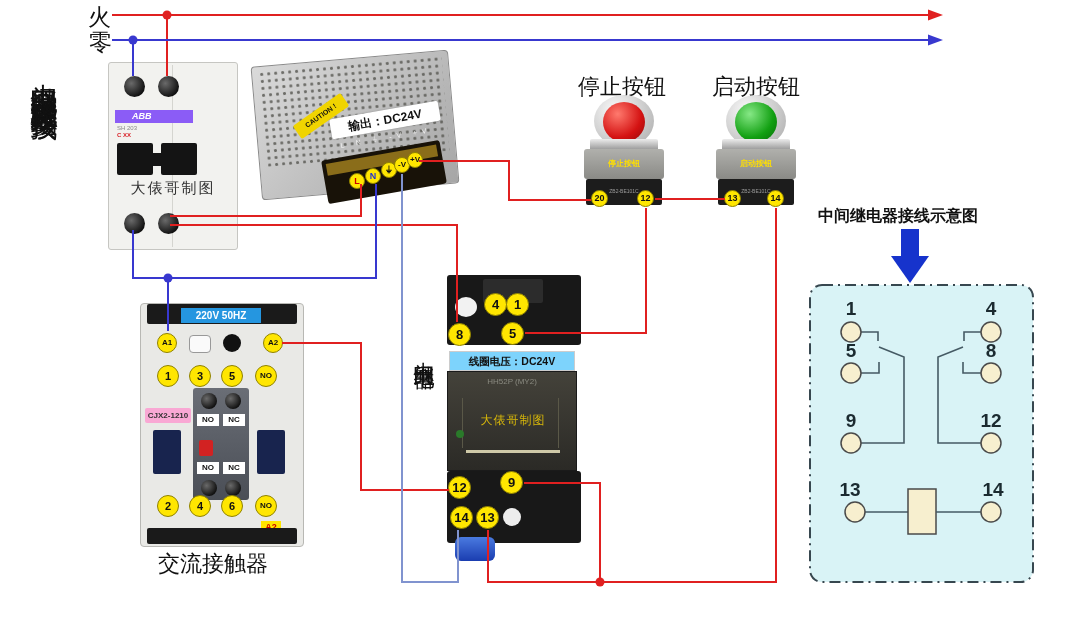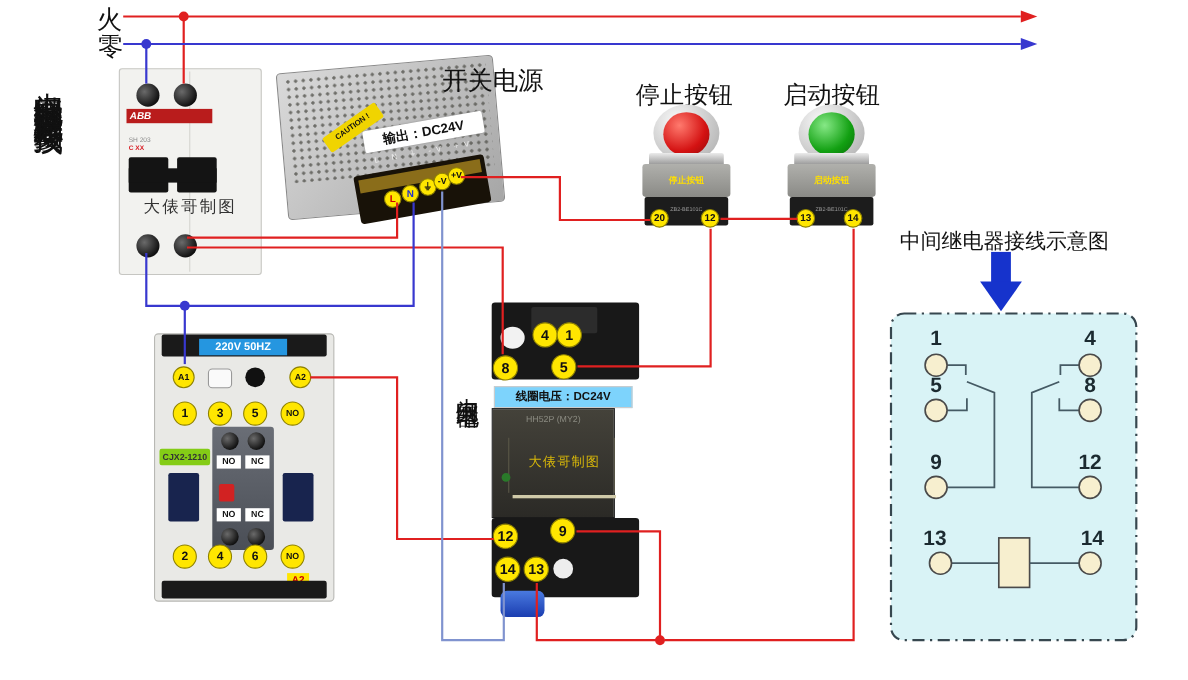--- a/index.html
+++ b/index.html
@@ -23,21 +23,21 @@
 
   <div class="abs vtext cn" style="left:26px;top:62px;font-size:27px;letter-spacing:2px;height:480px;">中间继电器控制交流接触器实物接线</div>
 
   <div class="abs cn" style="left:88px;top:2px;font-size:23px;">火</div>
   <div class="abs cn" style="left:89px;top:27px;font-size:23px;">零</div>
 
   <div class="abs" style="left:108px;top:62px;width:128px;height:186px;background:#f2f2ef;border:1px solid #c6c6c2;border-radius:3px;">
     <div class="abs" style="left:63px;top:2px;width:1px;height:182px;background:#d5d5d0;"></div>
     <div class="screw" style="left:15px;top:13px;width:21px;height:21px;"></div>
     <div class="screw" style="left:49px;top:13px;width:21px;height:21px;"></div>
-    <div class="abs" style="left:6px;top:36px;width:78px;height:13px;background:#b91c1c;color:#fff;font-weight:700;font-style:italic;font-size:9px;line-height:13px;padding-left:3px;box-sizing:border-box;">
+    <div class="abs" style="left:6px;top:47px;width:78px;height:13px;background:#8b5cf6;color:#fff;font-weight:700;font-style:italic;font-size:9px;line-height:13px;padding-left:17px;box-sizing:border-box;">
       <span>ABB</span>
     </div>
     <div class="abs" style="left:8px;top:62px;font-size:6px;color:#8a8a8a;">SH 203</div>
     <div class="abs" style="left:8px;top:69px;font-size:6px;color:#d81f26;font-weight:700;">C XX</div>
     <div class="abs" style="left:8px;top:80px;width:36px;height:32px;background:#141414;border-radius:2px;"></div>
     <div class="abs" style="left:52px;top:80px;width:36px;height:32px;background:#141414;border-radius:2px;"></div>
     <div class="abs" style="left:8px;top:90px;width:80px;height:13px;background:#141414;"></div>
     <div class="abs" style="left:4px;top:116px;width:120px;text-align:center;font-size:15px;letter-spacing:2px;color:#333;font-family:'DejaVu Serif',serif;">大俵哥制图</div>
     <div class="screw" style="left:15px;top:150px;width:21px;height:21px;"></div>
     <div class="screw" style="left:49px;top:150px;width:21px;height:21px;"></div>
@@ -50,21 +50,20 @@
   <div class="abs" style="left:330px;top:110px;width:110px;height:20px;transform:rotate(-10deg);background:#fff;border-radius:2px;box-shadow:0 0 2px #888;color:#111;font-size:12px;font-weight:700;text-align:center;line-height:20px;">输出：DC24V</div>
   <div class="abs" style="left:332px;top:134px;width:108px;transform:rotate(-10deg);color:#f2f2f2;font-size:7px;letter-spacing:5px;text-align:center;">L N ⏚ -V +V</div>
   <div class="abs" style="left:324px;top:150px;width:120px;height:44px;transform:rotate(-10deg);background:#181208;border-radius:3px;">
     <div class="abs" style="left:4px;top:4px;width:112px;height:12px;background:#8a6d1a;"></div>
   </div>
   <div class="term" style="left:349px;top:173px;width:16px;height:16px;font-size:9px;color:#c00;">L</div>
   <div class="term" style="left:365px;top:168px;width:16px;height:16px;font-size:9px;color:#2233cc;">N</div>
   <div class="term" style="left:381px;top:162px;width:16px;height:16px;font-size:9px;">⏚</div>
   <div class="term" style="left:394px;top:157px;width:16px;height:16px;font-size:8px;">-V</div>
   <div class="term" style="left:407px;top:152px;width:16px;height:16px;font-size:8px;">+V</div>
-  <div class="abs cn" style="left:402px;top:58px;font-size:23px;">开关电源</div>
 
   <div class="abs cn" style="left:578px;top:72px;font-size:22px;">停止按钮</div>
   <div class="abs" style="left:580px;top:93px;width:88px;height:116px;">
     <div class="abs" style="left:14px;top:2px;width:60px;height:52px;border-radius:50%;background:radial-gradient(circle at 35% 30%,#fafafa,#a8a8a8);"></div>
     <div class="abs" style="left:23px;top:9px;width:42px;height:40px;border-radius:50%;background:radial-gradient(circle at 35% 30%,#ff7a6e,#d41212 60%,#8f0a0a);"></div>
     <div class="abs" style="left:10px;top:46px;width:68px;height:12px;background:linear-gradient(#ececec,#8f8f8f);border-radius:2px;"></div>
     <div class="abs" style="left:4px;top:56px;width:80px;height:30px;background:linear-gradient(#b0b0ac,#8a8a86);border-radius:3px;text-align:center;">
       <span style="font-size:8px;font-weight:700;color:#ffdf00;line-height:30px;">停止按钮</span>
     </div>
     <div class="abs" style="left:6px;top:86px;width:76px;height:26px;background:#1c1c1c;border-radius:2px;text-align:center;">
@@ -93,70 +92,71 @@
     <div class="abs" style="left:6px;top:0;width:150px;height:20px;background:#1a1a1a;border-radius:2px;"></div>
     <div class="abs" style="left:40px;top:4px;width:80px;height:15px;background:#2596e0;color:#fff;font-size:10px;font-weight:700;text-align:center;line-height:15px;">220V 50HZ</div>
     <div class="term" style="left:16px;top:29px;width:20px;height:20px;font-size:8px;">A1</div>
     <div class="abs" style="left:48px;top:31px;width:20px;height:16px;background:#fafafa;border:1px solid #999;border-radius:4px;"></div>
     <div class="abs" style="left:82px;top:30px;width:18px;height:18px;border-radius:50%;background:#111;"></div>
     <div class="term" style="left:122px;top:29px;width:20px;height:20px;font-size:8px;">A2</div>
     <div class="term" style="left:16px;top:61px;width:22px;height:22px;font-size:11px;">1</div>
     <div class="term" style="left:48px;top:61px;width:22px;height:22px;font-size:11px;">3</div>
     <div class="term" style="left:80px;top:61px;width:22px;height:22px;font-size:11px;">5</div>
     <div class="term" style="left:114px;top:61px;width:22px;height:22px;font-size:8px;">NO</div>
-    <div class="abs" style="left:4px;top:104px;width:46px;height:15px;background:#84cc16;border-radius:2px;font-size:8px;font-weight:700;color:#333;text-align:center;line-height:15px;">CJX2-1210</div>
+    <div class="abs" style="left:4px;top:104px;width:46px;height:15px;background:#f9a8d4;border-radius:2px;font-size:8px;font-weight:700;color:#333;text-align:center;line-height:15px;">CJX2-1210</div>
     <div class="abs" style="left:52px;top:84px;width:56px;height:112px;background:linear-gradient(#6a6e76,#4a4e56);border-radius:3px;">
       <div class="screw" style="left:8px;top:5px;width:16px;height:16px;"></div>
       <div class="screw" style="left:32px;top:5px;width:16px;height:16px;"></div>
       <div class="abs" style="left:4px;top:26px;width:22px;height:12px;background:#fff;font-size:8px;font-weight:700;text-align:center;line-height:12px;">NO</div>
       <div class="abs" style="left:30px;top:26px;width:22px;height:12px;background:#fff;font-size:8px;font-weight:700;text-align:center;line-height:12px;">NC</div>
       <div class="abs" style="left:6px;top:52px;width:14px;height:16px;background:#d22222;border-radius:2px;"></div>
       <div class="abs" style="left:4px;top:74px;width:22px;height:12px;background:#fff;font-size:8px;font-weight:700;text-align:center;line-height:12px;">NO</div>
       <div class="abs" style="left:30px;top:74px;width:22px;height:12px;background:#fff;font-size:8px;font-weight:700;text-align:center;line-height:12px;">NC</div>
       <div class="screw" style="left:8px;top:92px;width:16px;height:16px;"></div>
       <div class="screw" style="left:32px;top:92px;width:16px;height:16px;"></div>
     </div>
     <div class="abs" style="left:12px;top:126px;width:28px;height:44px;background:#18244e;border-radius:2px;"></div>
     <div class="abs" style="left:116px;top:126px;width:28px;height:44px;background:#18244e;border-radius:2px;"></div>
     <div class="term" style="left:16px;top:191px;width:22px;height:22px;font-size:11px;">2</div>
     <div class="term" style="left:48px;top:191px;width:22px;height:22px;font-size:11px;">4</div>
     <div class="term" style="left:80px;top:191px;width:22px;height:22px;font-size:11px;">6</div>
     <div class="term" style="left:114px;top:191px;width:22px;height:22px;font-size:8px;">NO</div>
     <div class="abs" style="left:120px;top:217px;width:20px;height:13px;background:#ffe600;color:#c00;font-size:9px;font-weight:700;text-align:center;line-height:13px;">A2</div>
     <div class="abs" style="left:6px;top:224px;width:150px;height:16px;background:#1a1a1a;border-radius:2px;"></div>
   </div>
+  <div class="abs cn" style="left:158px;top:549px;font-size:22px;">交流接触器</div>
 
   <div class="abs vtext cn" style="left:410px;top:345px;font-size:21px;letter-spacing:2px;height:125px;">中间继电器</div>
   <div class="abs" style="left:443px;top:275px;width:142px;height:288px;">
     <div class="abs" style="left:4px;top:0;width:134px;height:70px;background:#181818;border-radius:3px;"></div>
     <div class="abs" style="left:40px;top:4px;width:60px;height:24px;background:#2c2c2c;border-radius:2px;"></div>
     <div class="abs" style="left:12px;top:22px;width:22px;height:20px;border-radius:50%;background:#f2f2f2;"></div>
     <div class="term" style="left:41px;top:18px;width:23px;height:23px;font-size:13px;">4</div>
     <div class="term" style="left:63px;top:18px;width:23px;height:23px;font-size:13px;">1</div>
     <div class="term" style="left:5px;top:48px;width:23px;height:23px;font-size:13px;">8</div>
     <div class="term" style="left:58px;top:47px;width:23px;height:23px;font-size:13px;">5</div>
     <div class="abs" style="left:6px;top:76px;width:126px;height:20px;background:#7dd3fc;border:1px solid #ccc;box-sizing:border-box;font-size:10.5px;font-weight:700;text-align:center;line-height:18px;">线圈电压：DC24V</div>
-    <div class="abs" style="left:4px;top:96px;width:112px;height:100px;background:linear-gradient(#44423a,#2b2a26);border:1px solid #1a1a1a;box-sizing:border-box;">
+    <div class="abs" style="left:4px;top:96px;width:130px;height:100px;background:linear-gradient(#44423a,#2b2a26);border:1px solid #1a1a1a;box-sizing:border-box;">
       <div style="margin-top:5px;text-align:center;font-size:8px;color:#8a8a80;">HH52P (MY2)</div>
       <div class="abs" style="left:14px;top:26px;width:1px;height:50px;background:#5a5848;"></div>
       <div class="abs" style="left:110px;top:26px;width:1px;height:50px;background:#5a5848;"></div>
       <div class="abs" style="left:18px;top:78px;width:94px;height:3px;background:#cfc9a8;"></div>
       <div class="abs" style="left:8px;top:58px;width:8px;height:8px;border-radius:50%;background:#2a7a2a;"></div>
       <div class="abs" style="left:0;top:40px;width:130px;text-align:center;font-size:12px;letter-spacing:1px;color:#d6b60a;font-family:'DejaVu Serif',serif;">大俵哥制图</div>
     </div>
     <div class="abs" style="left:4px;top:196px;width:134px;height:72px;background:#181818;border-radius:3px;"></div>
     <div class="term" style="left:5px;top:201px;width:23px;height:23px;font-size:13px;">12</div>
     <div class="term" style="left:57px;top:196px;width:23px;height:23px;font-size:13px;">9</div>
     <div class="term" style="left:7px;top:231px;width:23px;height:23px;font-size:13px;">14</div>
     <div class="term" style="left:33px;top:231px;width:23px;height:23px;font-size:13px;">13</div>
     <div class="abs" style="left:60px;top:233px;width:18px;height:18px;border-radius:50%;background:#ededed;"></div>
     <div class="abs" style="left:12px;top:262px;width:40px;height:24px;background:linear-gradient(#4a7ae0,#1a3db0);border-radius:6px;"></div>
   </div>
 
-  <div class="abs cn" style="left:818px;top:206px;font-size:19px;font-weight:400;text-align:center;">中间继电器接线示意图</div>
+  <div class="abs cn" style="left:818px;top:206px;font-size:16px;font-weight:700;text-align:center;">中间继电器接线示意图</div>
 
   <div class="pin-label" style="left:839px;top:298px;width:24px;">1</div>
   <div class="pin-label" style="left:839px;top:340px;width:24px;">5</div>
   <div class="pin-label" style="left:839px;top:410px;width:24px;">9</div>
   <div class="pin-label" style="left:835px;top:479px;width:30px;">13</div>
   <div class="pin-label" style="left:979px;top:298px;width:24px;">4</div>
   <div class="pin-label" style="left:979px;top:340px;width:24px;">8</div>
   <div class="pin-label" style="left:975px;top:410px;width:32px;">12</div>
   <div class="pin-label" style="left:977px;top:479px;width:32px;">14</div>
 

